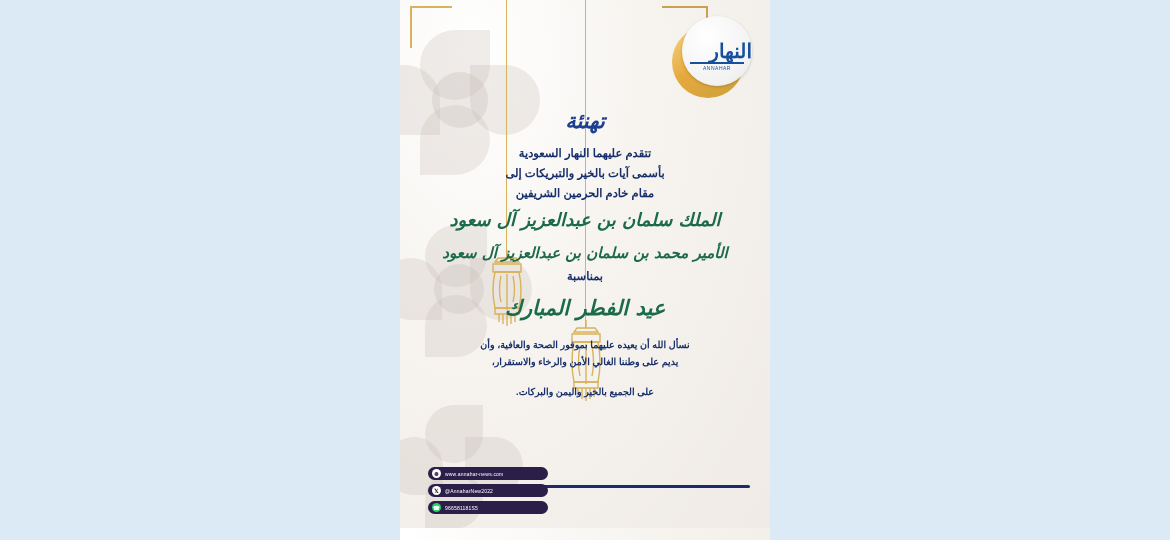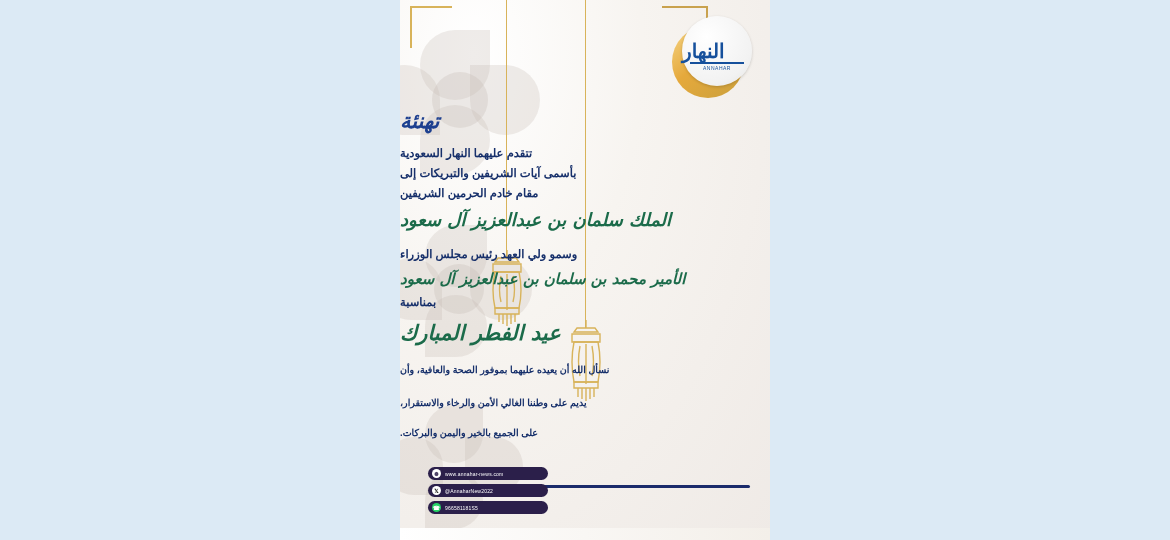--- a/index.html
+++ b/index.html
@@ -85,21 +85,21 @@
     position: absolute;
     left: 12px;
     top: 2px;
     width: 70px;
     height: 70px;
     border-radius: 50%;
     background: radial-gradient(circle at 35% 30%, #ffffff 0%, #f2f2f2 70%, #e3e3e3 100%);
     box-shadow: 0 1px 3px rgba(0,0,0,0.18);
     display: flex;
     align-items: center;
-    justify-content: flex-end;
+    justify-content: flex-start;
   }
   .logo-text {
     color: #16509c;
     font-size: 20px;
     font-weight: bold;
     letter-spacing: -1px;
     line-height: 1;
   }
   .logo-underline {
     position: absolute;
@@ -130,21 +130,21 @@
     position: absolute;
   }
   .lantern svg { display:block; }
 
   
   #content {
     position: absolute;
     left: 0;
     right: 0;
     top: 108px;
-    text-align: left;
+    text-align: center;
     direction: rtl;
   }
   .tahniaa {
     font-family: "DejaVu Serif", serif;
     font-size: 21px;
     color: #1d3f8f;
     font-weight: bold;
     letter-spacing: 0px;
     margin-bottom: 10px;
     font-style: italic;
@@ -313,35 +313,34 @@
         <path d="M24 24 v40"></path>
         <path d="M12 62 h24 v6 h-24 z"></path>
         <path d="M16 68 v9 M20 68 v11 M24 68 v13 M28 68 v11 M32 68 v9"></path>
       </svg>
     </div>
 
     <div id="content">
       <div class="tahniaa">تهنئة</div>
 
       <div class="body-line">تتقدم عليهما النهار السعودية</div>
-      <div class="body-line">بأسمى آيات الشريفين والتبريكات إلى</div>
+      <div class="body-line">بأسمى آيات بالخير والتبريكات إلى</div>
       <div class="body-line">مقام خادم الحرمين الشريفين</div>
 
       <div class="king-name">الملك سلمان بن عبدالعزيز آل سعود</div>
 
-      <div class="body-line">وسمو ولي العهد رئيس مجلس الوزراء</div>
 
       <div class="crown-name">الأمير محمد بن سلمان بن عبدالعزيز آل سعود</div>
 
       <div class="body-line">بمناسبة</div>
 
       <div class="eid-name">عيد الفطر المبارك</div>
 
       <div class="closing">نسأل الله أن يعيده عليهما بموفور الصحة والعافية، وأن</div>
-      <div class="closing" style="margin-top:16px">يديم على وطننا الغالي الأمن والرخاء والاستقرار،</div>
+      <div class="closing" style="margin-top:0">يديم على وطننا الغالي الأمن والرخاء والاستقرار،</div>
       <div class="closing" style="margin-top:12px">على الجميع بالخير واليمن والبركات.</div>
     </div>
 
     <div class="bottom-rule"></div>
 
     <div id="footer-chips">
       <div class="chip">
         <span class="ic web">☸</span>
         <span class="lbl">www.annahar-news.com</span>
       </div>

